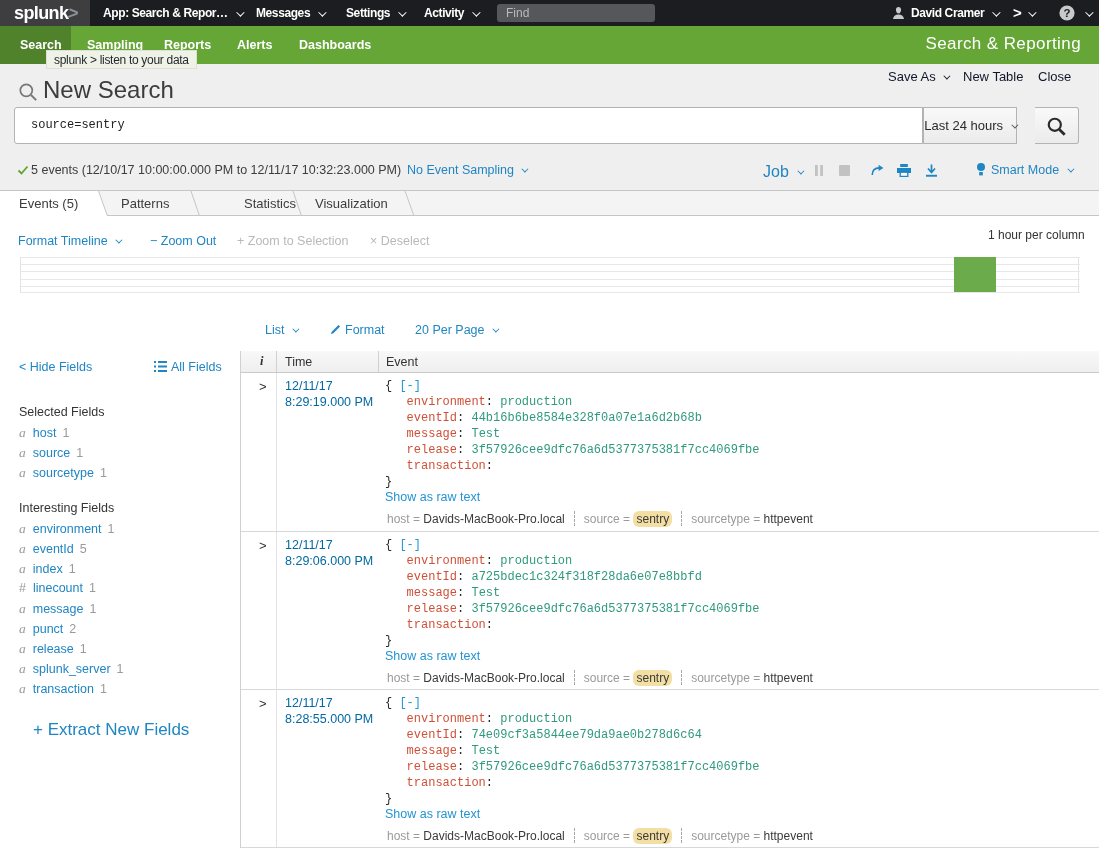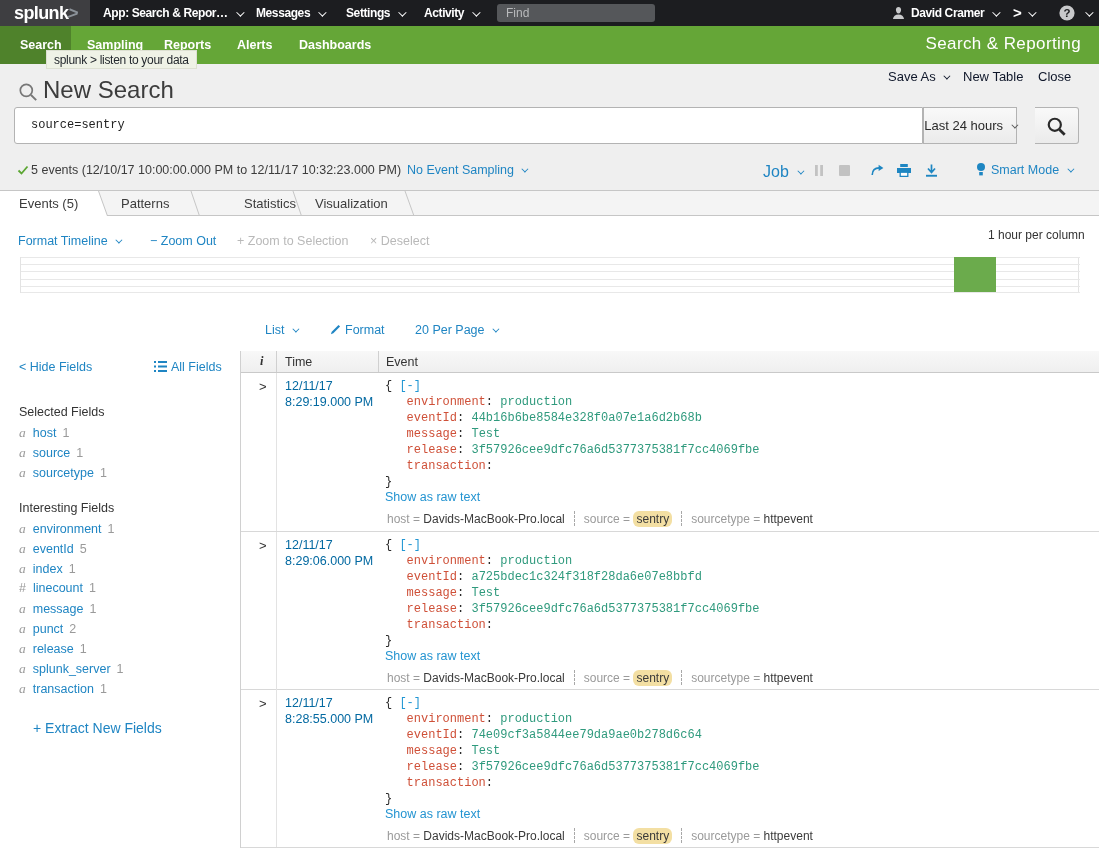--- a/index.html
+++ b/index.html
@@ -215,21 +215,21 @@
   <div class="t" style="left:19px; top:501px; font-size:12.5px; color:#333;">Interesting Fields</div>
   <div class="fielditem" style="top:521px;"><span class="a">a</span><span class="nm">environment</span><span class="ct">1</span></div>
   <div class="fielditem" style="top:541px;"><span class="a">a</span><span class="nm">eventId</span><span class="ct">5</span></div>
   <div class="fielditem" style="top:561px;"><span class="a">a</span><span class="nm">index</span><span class="ct">1</span></div>
   <div class="fielditem" style="top:581px;"><span class="a" style="font-style:normal; font-family:'Liberation Sans'; font-size:12.5px;">#</span><span class="nm">linecount</span><span class="ct">1</span></div>
   <div class="fielditem" style="top:601px;"><span class="a">a</span><span class="nm">message</span><span class="ct">1</span></div>
   <div class="fielditem" style="top:621px;"><span class="a">a</span><span class="nm">punct</span><span class="ct">2</span></div>
   <div class="fielditem" style="top:641px;"><span class="a">a</span><span class="nm">release</span><span class="ct">1</span></div>
   <div class="fielditem" style="top:661px;"><span class="a">a</span><span class="nm">splunk_server</span><span class="ct">1</span></div>
   <div class="fielditem" style="top:681px;"><span class="a">a</span><span class="nm">transaction</span><span class="ct">1</span></div>
-  <div class="t blue" style="left:33px; top:720px; font-size:14px;">+ Extract New Fields</div>
+  <div class="t blue" style="left:33px; top:720px; font-size:17px;">+ Extract New Fields</div>
 
   <div id="sideborder"></div>
 
   <div id="thead">
     <div class="col-i">i</div>
     <div class="div1"></div>
     <div class="col-time">Time</div>
     <div class="div2"></div>
     <div class="col-event">Event</div>
   </div>

